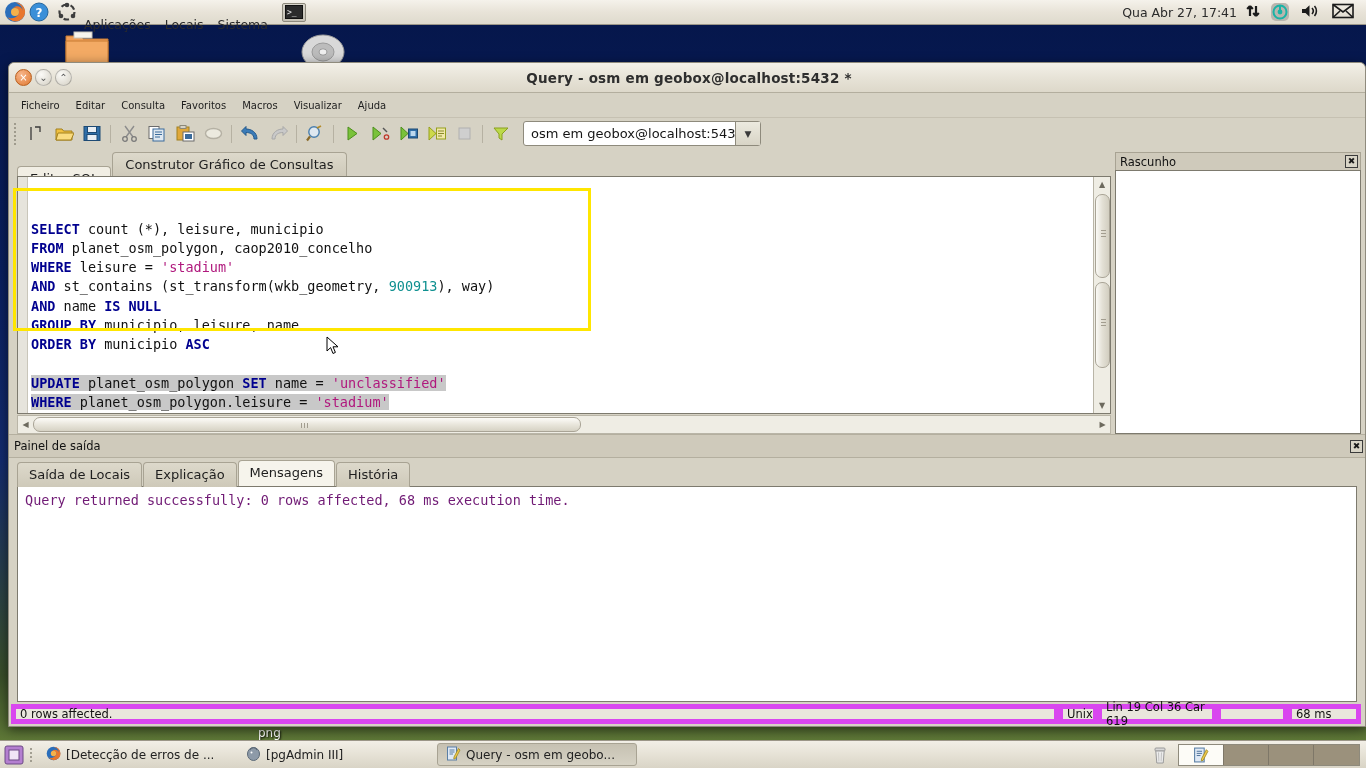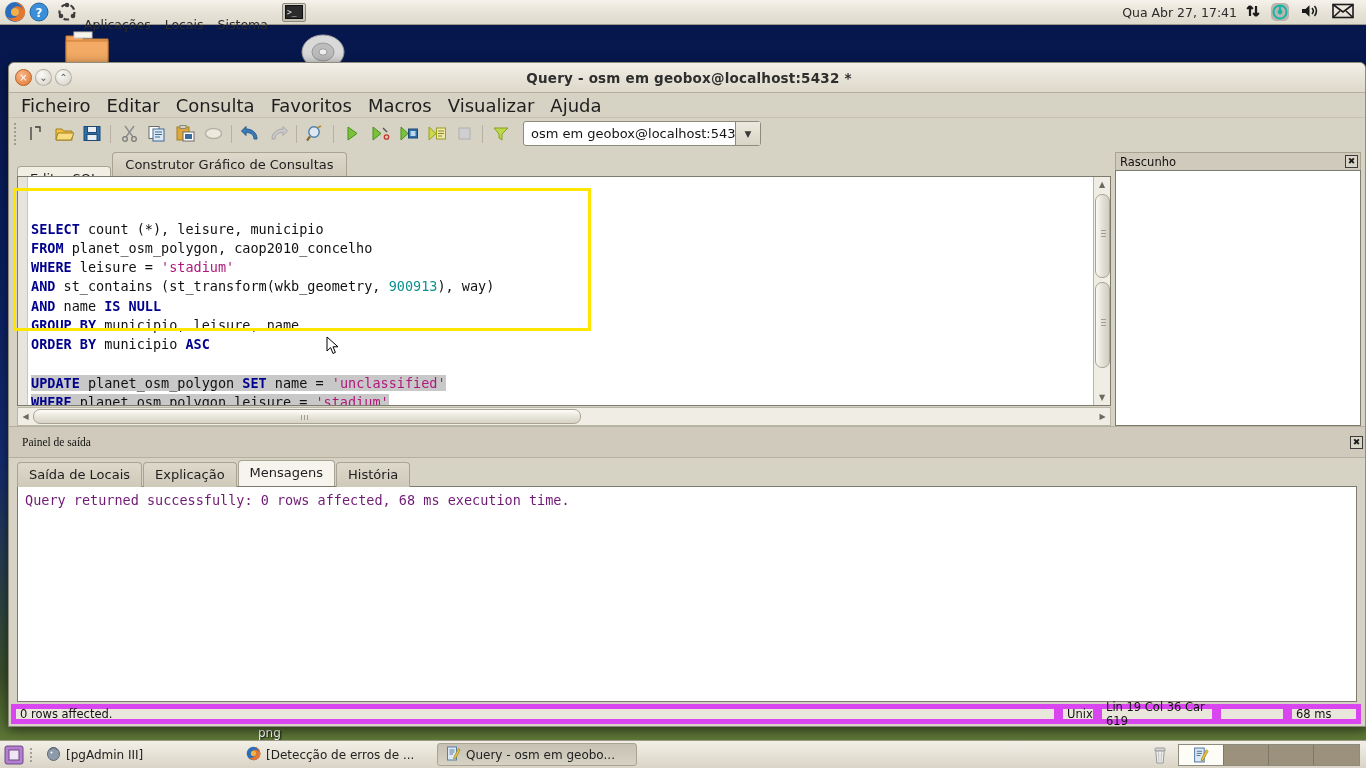--- a/index.html
+++ b/index.html
@@ -67,21 +67,21 @@
     font-size: 10px; color: #5a5a5a; border: 1px solid rgba(0,0,0,0.22);
   }
   #win-close { background: radial-gradient(circle at 35% 30%, #f7b58a, #e07a33); color:#fff; border-color:#b85f1e;}
   #win-min, #win-max { background: radial-gradient(circle at 35% 30%, #fbfaf7, #d4d0c4); }
   #win-title {
     flex: 1; text-align: center; font-size: 13.5px; font-weight: bold;
     color: #2e2e2e; margin-right: 62px; letter-spacing: .2px;
   }
   #menu-bar {
     height: 24px; flex: none; display: flex; align-items: center;
-    background: #d6d2c4; padding-left: 4px; font-size: 18px; color: #1e1e1e;
+    background: #d6d2c4; padding-left: 4px; font-size: 10px; color: #1e1e1e;
   }
   .mb-item { padding: 2px 8px; cursor: default; }
 
   
   #toolbar {
     height: 32px; flex: none; display: flex; align-items: center;
     background: #d6d2c4; padding-left: 2px; gap: 0px;
     border-top: 1px solid #c6c1b2;
   }
   .grip { width: 7px; height: 26px; display:flex; flex-direction:column; justify-content:center; gap:2px; align-items:center; margin-right:4px;}
@@ -175,23 +175,23 @@
   .panel-close {
     width: 13px; height: 13px; margin-right: 2px; border: 1px solid #3b3b3b;
     display: flex; align-items: center; justify-content: center; font-size: 9px;
     background: #d9d5c7; color: #1a1a1a; line-height: 1;
   }
   #scratch-body { flex: 1; background: #fff; border: 1px solid #7d7a6e; }
 
   
   #output-panel { flex: none; display: flex; flex-direction: column; background: #d6d2c4; }
   #output-header {
-    height: 32px; display: flex; align-items: center; background: #cfcabb;
+    height: 24px; display: flex; align-items: center; background: #cfcabb;
     border-top: 1px solid #b4af9f; border-bottom: 1px solid #b4af9f;
-    font-size: 11.5px; padding-left: 13px; color: #111; font-family: Liberation Serif, serif;
+    font-size: 11.5px; padding-left: 5px; color: #111;
   }
   #output-header-title { flex: 1; }
   #output-tabs { height: 28px; display: flex; align-items: flex-end; padding-left: 8px; }
   .otab {
     font-size: 13px; padding: 4px 11px 5px 11px; color: #1e1e1e;
     border: 1px solid #a8a393; border-bottom: none; border-radius: 4px 4px 0 0;
     background: linear-gradient(to bottom,#ddd9cb,#cec9b9); margin-right: 1px; position: relative; top: 1px;
   }
   .otab.active { background: #f6f4ec; top: 0; padding-bottom: 6px; }
   #messages-box {
@@ -562,37 +562,37 @@
   <span class="tb-grip">
       <i></i>
       <i></i>
       <i></i>
       <i></i>
     </span>
 
   <span class="task-btn">
     <span>
       <svg width="15" height="15" viewBox="0 0 15 15">
+        <circle cx="7.5" cy="7.5" r="6.8" fill="#2a6ebb"></circle>
+        <path d="M7.5,1 A6.5,6.5 0 1 1 2.4,11 C4,12.4 7.5,12.4 9.6,9.6 C11.6,6.8 8.9,4.1 6.1,4.8 C8.2,2.8 12.3,3.5 13,6.8 A6.5,6.5 0 0 0 7.5,1 Z" fill="#e8762d"></path>
+        <circle cx="7.5" cy="7.5" r="2.7" fill="#f5b04a"></circle>
+      </svg>
+    </span>
+    <span>[Detecção de erros de ...</span>
+  </span>
+
+  <span class="task-btn">
+    <span>
+      <svg width="15" height="15" viewBox="0 0 15 15">
         <ellipse cx="7.5" cy="8" rx="6" ry="6.5" fill="#8d9aa8" stroke="#5d6a78"></ellipse>
         <path d="M4,4 C5,1 10,1 11,4" fill="none" stroke="#5d6a78" stroke-width="1.2"></path>
         <circle cx="5.5" cy="6.5" r="1" fill="#fff"></circle>
       </svg>
     </span>
     <span>[pgAdmin III]</span>
-  </span>
-
-  <span class="task-btn">
-    <span>
-      <svg width="15" height="15" viewBox="0 0 15 15">
-        <circle cx="7.5" cy="7.5" r="6.8" fill="#2a6ebb"></circle>
-        <path d="M7.5,1 A6.5,6.5 0 1 1 2.4,11 C4,12.4 7.5,12.4 9.6,9.6 C11.6,6.8 8.9,4.1 6.1,4.8 C8.2,2.8 12.3,3.5 13,6.8 A6.5,6.5 0 0 0 7.5,1 Z" fill="#e8762d"></path>
-        <circle cx="7.5" cy="7.5" r="2.7" fill="#f5b04a"></circle>
-      </svg>
-    </span>
-    <span>[Detecção de erros de ...</span>
   </span>
 
   <span class="task-btn active">
     <span>
       <svg width="15" height="15" viewBox="0 0 15 15">
         <rect x="1.5" y="1" width="9" height="13" fill="#dfe9f5" stroke="#5a7fa5"></rect>
         <path d="M3.5,4 H8.5 M3.5,6 H8.5 M3.5,8 H7" stroke="#4a6f95" stroke-width="0.9"></path>
         <path d="M8,11 L12.5,2.5 L14,4 L9.5,12.5 L7.8,13 Z" fill="#f0c84a" stroke="#9d8a20" stroke-width="0.8"></path>
       </svg>
     </span>

